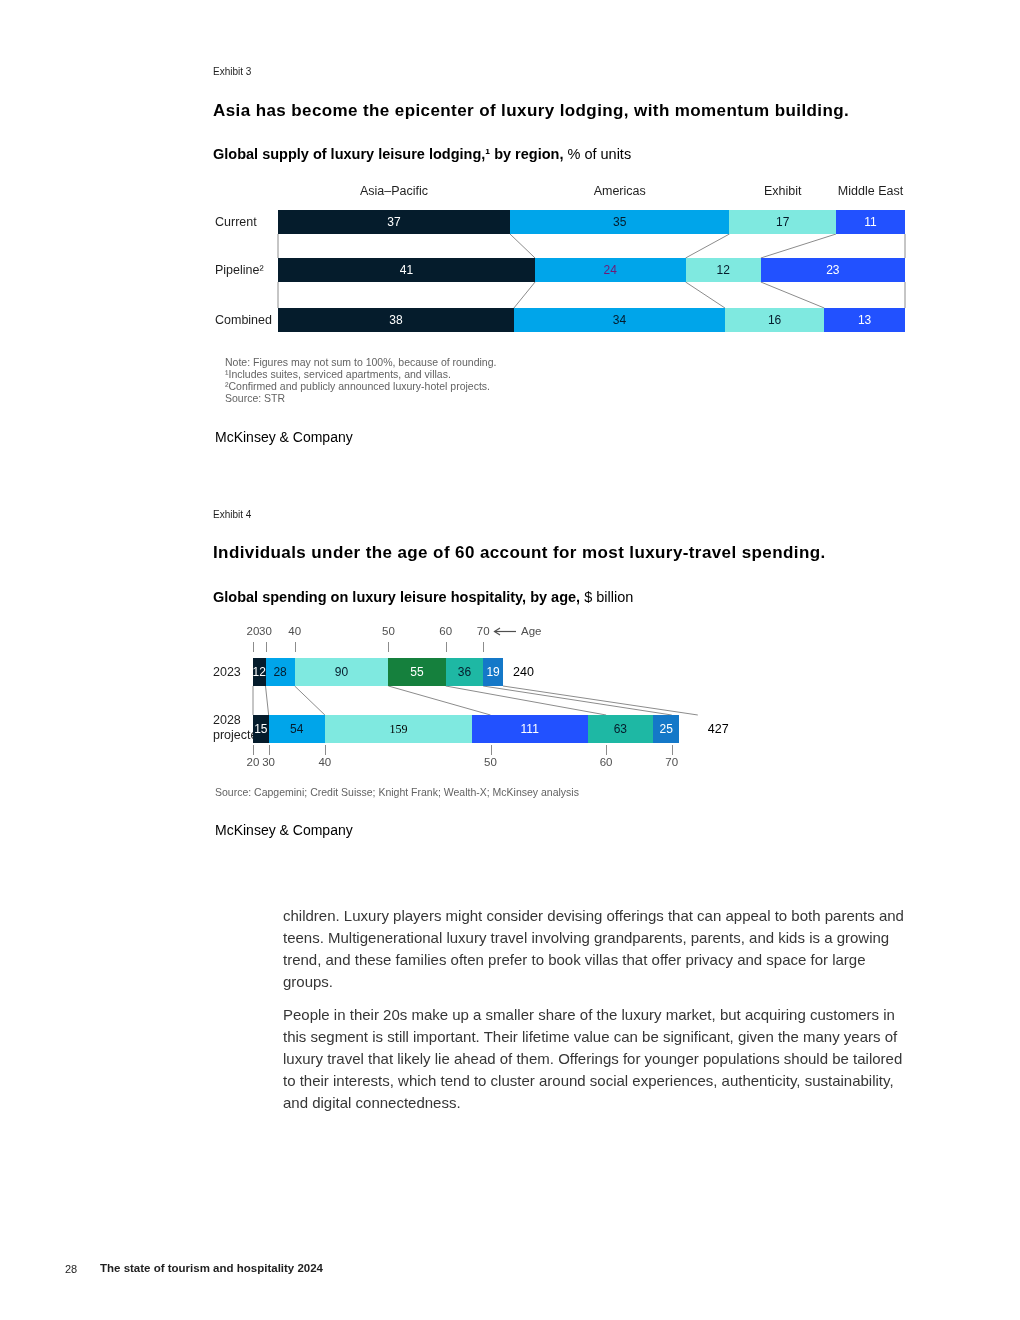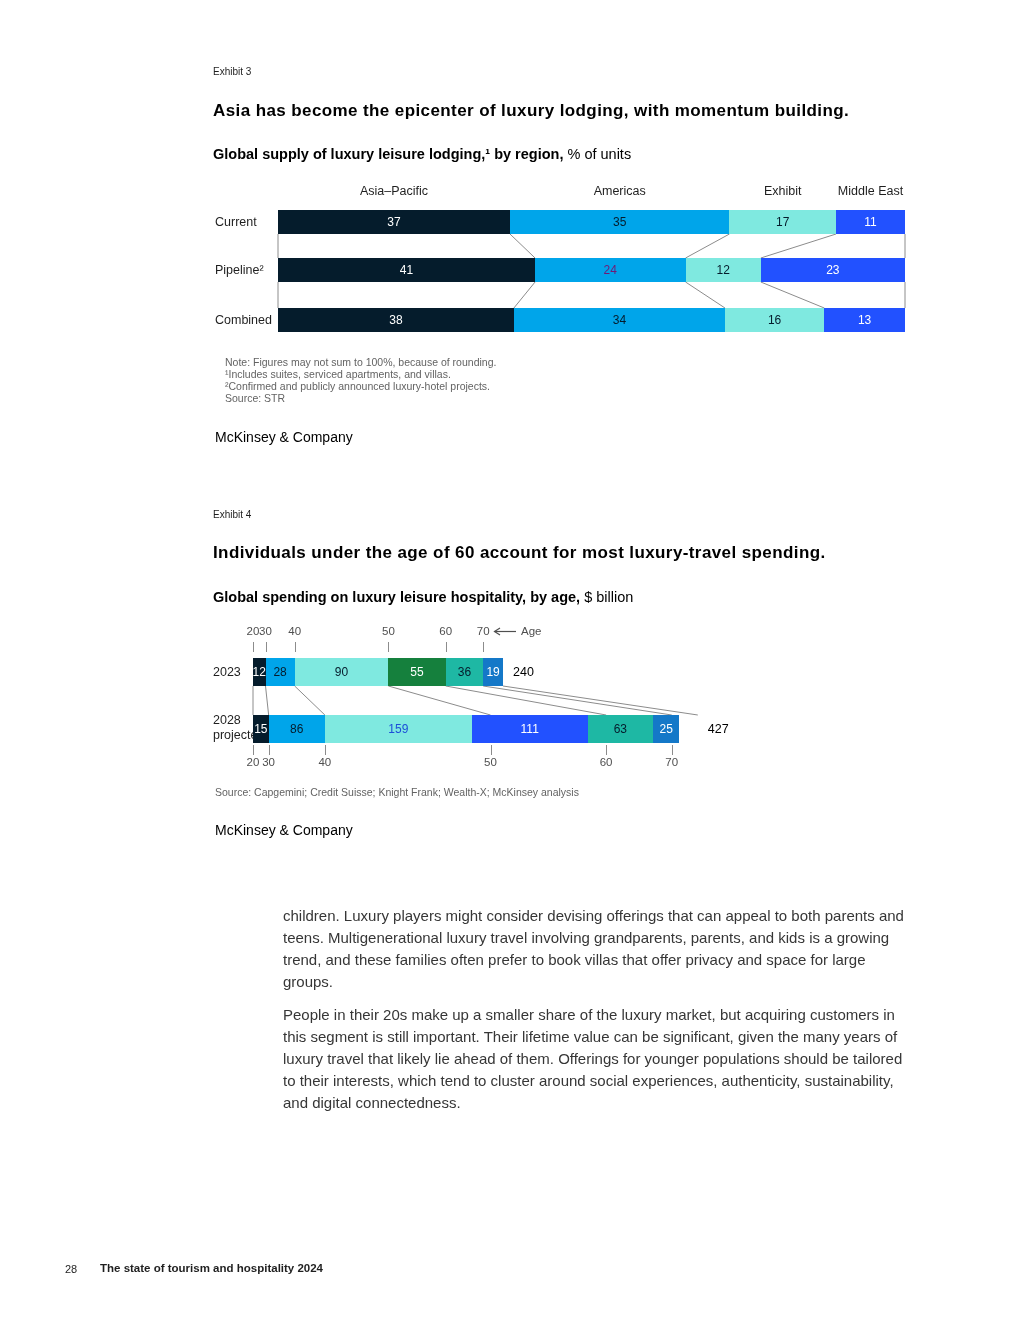--- a/index.html
+++ b/index.html
@@ -141,22 +141,22 @@
     <div class="tick" style="left: 232.708px; top: 17px;"></div>
     <div class="tick-label" style="left: 232.708px; top: 0px;">60</div>
     <div class="tick" style="left: 270.208px; top: 17px;"></div>
     <div class="tick-label" style="left: 270.208px; top: 0px;">70</div>
     <div class="row-label" style="left: 0px; top: 88px;">
       <div>2028</div>
       <div>projected</div>
     </div>
     <div class="bar" style="left: 40px; top: 90px; width: 444.792px; height: 28px;">
       <div class="seg" style="width: 15.625px; background: rgb(5, 28, 44); color: rgb(255, 255, 255);">15</div>
-      <div class="seg" style="width: 56.25px; background: rgb(0, 165, 234); color: rgb(5, 28, 44);">86</div>
-      <div class="seg" style="width: 147px; background: rgb(127, 233, 224); color: #1d4ed8;">159</div>
+      <div class="seg" style="width: 56.25px; background: rgb(0, 165, 234); color: rgb(5, 28, 44);">54</div>
+      <div class="seg" style="width: 147px; background: rgb(127, 233, 224); color: #000000; font-family: Liberation Serif, serif;">159</div>
       <div class="seg" style="width: 115.625px; background: rgb(34, 81, 255); color: rgb(255, 255, 255);">111</div>
       <div class="seg" style="width: 65.625px; background: rgb(30, 184, 164); color: rgb(5, 28, 44);">63</div>
       <div class="seg" style="width: 26.0417px; background: rgb(20, 120, 200); color: rgb(255, 255, 255);">25</div>
     </div>
     <div class="total" style="left: 494.792px; top: 97px;">427</div>
     <div class="tick" style="left: 40px; top: 120px;"></div>
     <div class="tick-label" style="left: 40px; top: 131px;">20</div>
     <div class="tick" style="left: 55.625px; top: 120px;"></div>
     <div class="tick-label" style="left: 55.625px; top: 131px;">30</div>
     <div class="tick" style="left: 111.875px; top: 120px;"></div>

